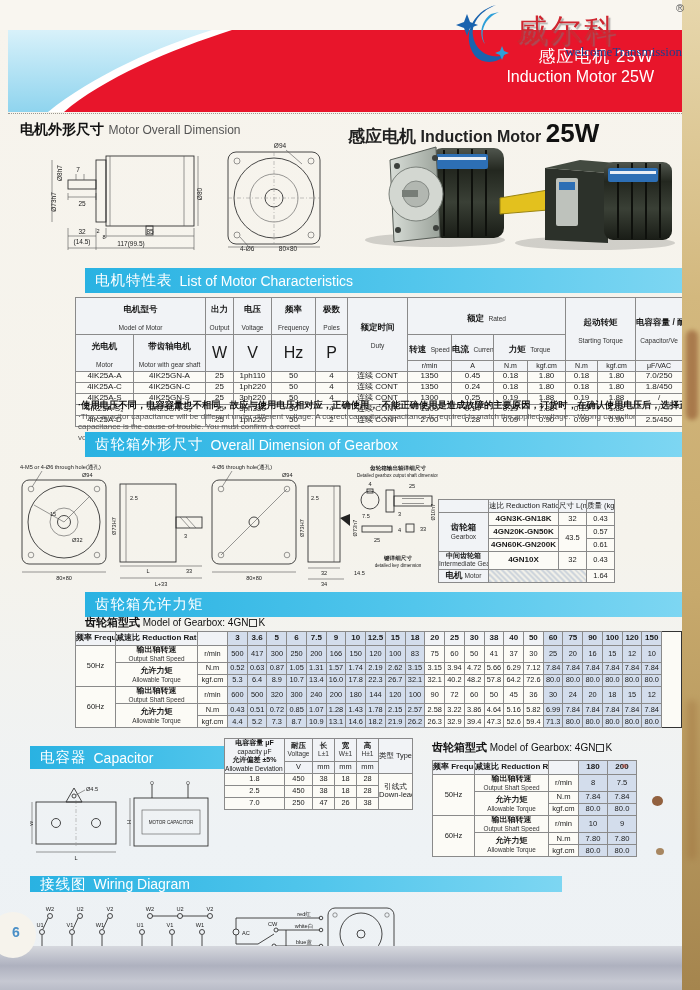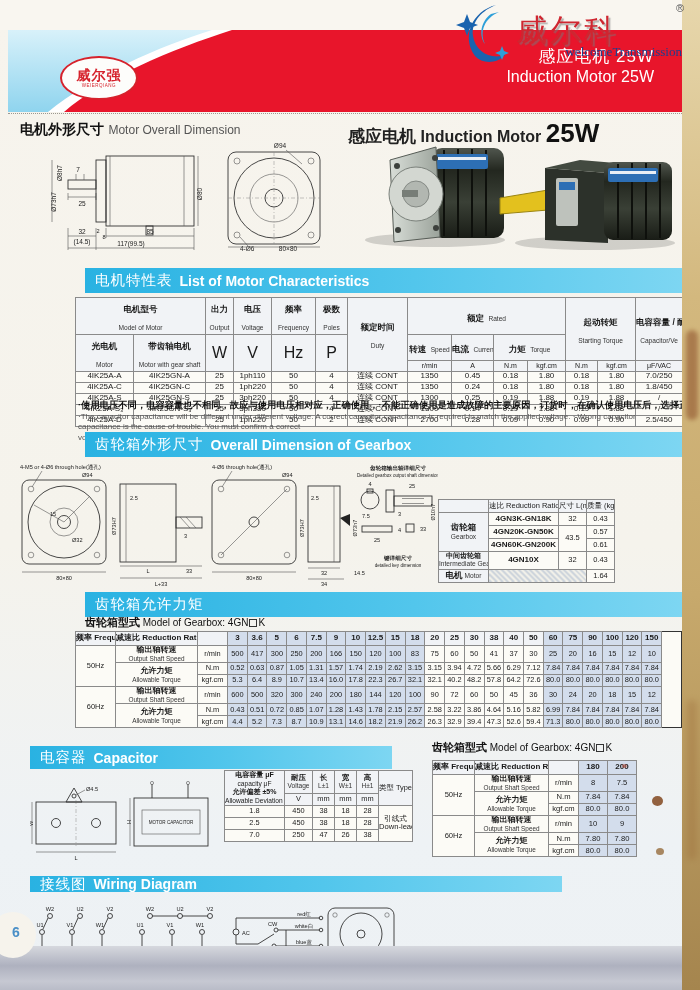--- a/index.html
+++ b/index.html
@@ -37,21 +37,21 @@
   .sec-title .cn{font-size:14px;font-weight:bold;color:#111;}
   .sec-title .en{font-size:12px;color:#555;}
   #product-title{position:absolute;left:348px;top:118px;white-space:nowrap;}
   #product-title .cn{font-size:17px;font-weight:bold;color:#222;}
   #product-title .en{font-size:16px;font-weight:bold;color:#222;}
   #product-title .pw{font-size:26px;font-weight:900;color:#111;}
   
   .band{position:absolute;height:25px;background:linear-gradient(90deg,#29b2e2,#52c6ec 55%,#7dd6f2);
         color:#fff;display:flex;align-items:center;padding-left:10px;gap:7px;}
   .band .cn{font-size:14.5px;font-weight:500;letter-spacing:1px;}
-  .band .en{font-size:14px;font-weight:700;}
+  .band .en{font-size:14px;font-weight:400;}
   
   .note{position:absolute;white-space:nowrap;}
   .note .cnote{font-size:9.5px;color:#111;font-weight:bold;}
   .note .enote{font-size:8px;color:#444;}
   #chars-note{position:absolute;left:78px;top:399px;width:600px;line-height:1.35;}
   #chars-note .cnote{font-size:9.3px;color:#111;font-weight:bold;display:block;white-space:nowrap;}
   #chars-note .enote{font-size:8px;color:#555;display:block;}
   
   table.tbl{position:absolute;border-collapse:collapse;table-layout:fixed;background:#fcfbf6;border:1.5px solid #333;}
   .tbl th,.tbl td{border:1px solid #8a8a8a;padding:0;text-align:center;vertical-align:middle;
@@ -77,21 +77,21 @@
   #torq-table .labth{font-weight:bold;font-size:8px;}
   .tcn{font-weight:bold;font-size:8px;display:block;}
   .ten{font-size:6.4px;color:#333;display:block;}
   #torq2-table{left:432px;top:760px;width:204px;}
   #torq2-table th{font-size:8px;height:14px;font-weight:bold;}
   #torq2-table td{font-size:7.6px;height:12px;}
   .model-line{position:absolute;font-size:10px;color:#111;white-space:nowrap;}
   .model-line .mcn{font-weight:bold;font-size:11px;}
   .sq{display:inline-block;width:8px;height:8px;border:1px solid #333;vertical-align:-1px;margin:0 1px;}
   
-  #cap-table{left:224px;top:770px;width:188px;padding-left:40px;}
+  #cap-table{left:224px;top:738px;width:188px;padding-left:40px;}
   #cap-table th,#cap-table td{font-size:7.4px;}
   #cap-table td{height:12px;}
   #cap-table .caphead{font-size:6.6px;line-height:1.25;}
   #cap-table .typecell{font-size:7.6px;}
   
   svg text{font-family:"Liberation Sans","DejaVu Sans",sans-serif;fill:#222;}
   .dim{font-size:6.5px;}
   .dim2{font-size:5.6px;}
   .dln{stroke:#555;stroke-width:.6;fill:none;}
   .oln{stroke:#333;stroke-width:.9;fill:none;}
@@ -111,24 +111,20 @@
     <svg width="270" height="82" viewBox="0 0 270 82">
       <path d="M0,0 L218,0 C160,18 90,48 52,82 L0,82 Z" fill="url(#gbl)"></path>
       <path d="M224,0 C164,19 94,49 56,82 L40,82 C84,46 152,16 204,0 Z" fill="#ffffff"></path>
       <defs>
         <linearGradient id="gbl" x1="0" y1="0" x2="0" y2="1">
           <stop offset="0" stop-color="#d8f1fa"></stop>
             <stop offset="1" stop-color="#8fd4ee"></stop>
         </linearGradient>
       </defs>
     </svg>
-    <div id="badge">
-      <span class="b1">威尔强</span>
-      <span class="b2">WEIERQIANG</span>
-    </div>
     <div id="banner-text">
       <div class="l1">感应电机 25W</div>
       <div class="l2">Induction Motor 25W</div>
     </div>
   </div>
   <div id="banner-dotted"></div>
 
   <div id="brand">
     <svg width="62" height="62" viewBox="0 0 62 62">
       <path d="M44,3 C20,9 9,35 23,54 C30,62 45,62 53,53 C38,58 23,49 21,34 C19,19 31,8 44,3 Z" fill="#1a63ae"></path>

